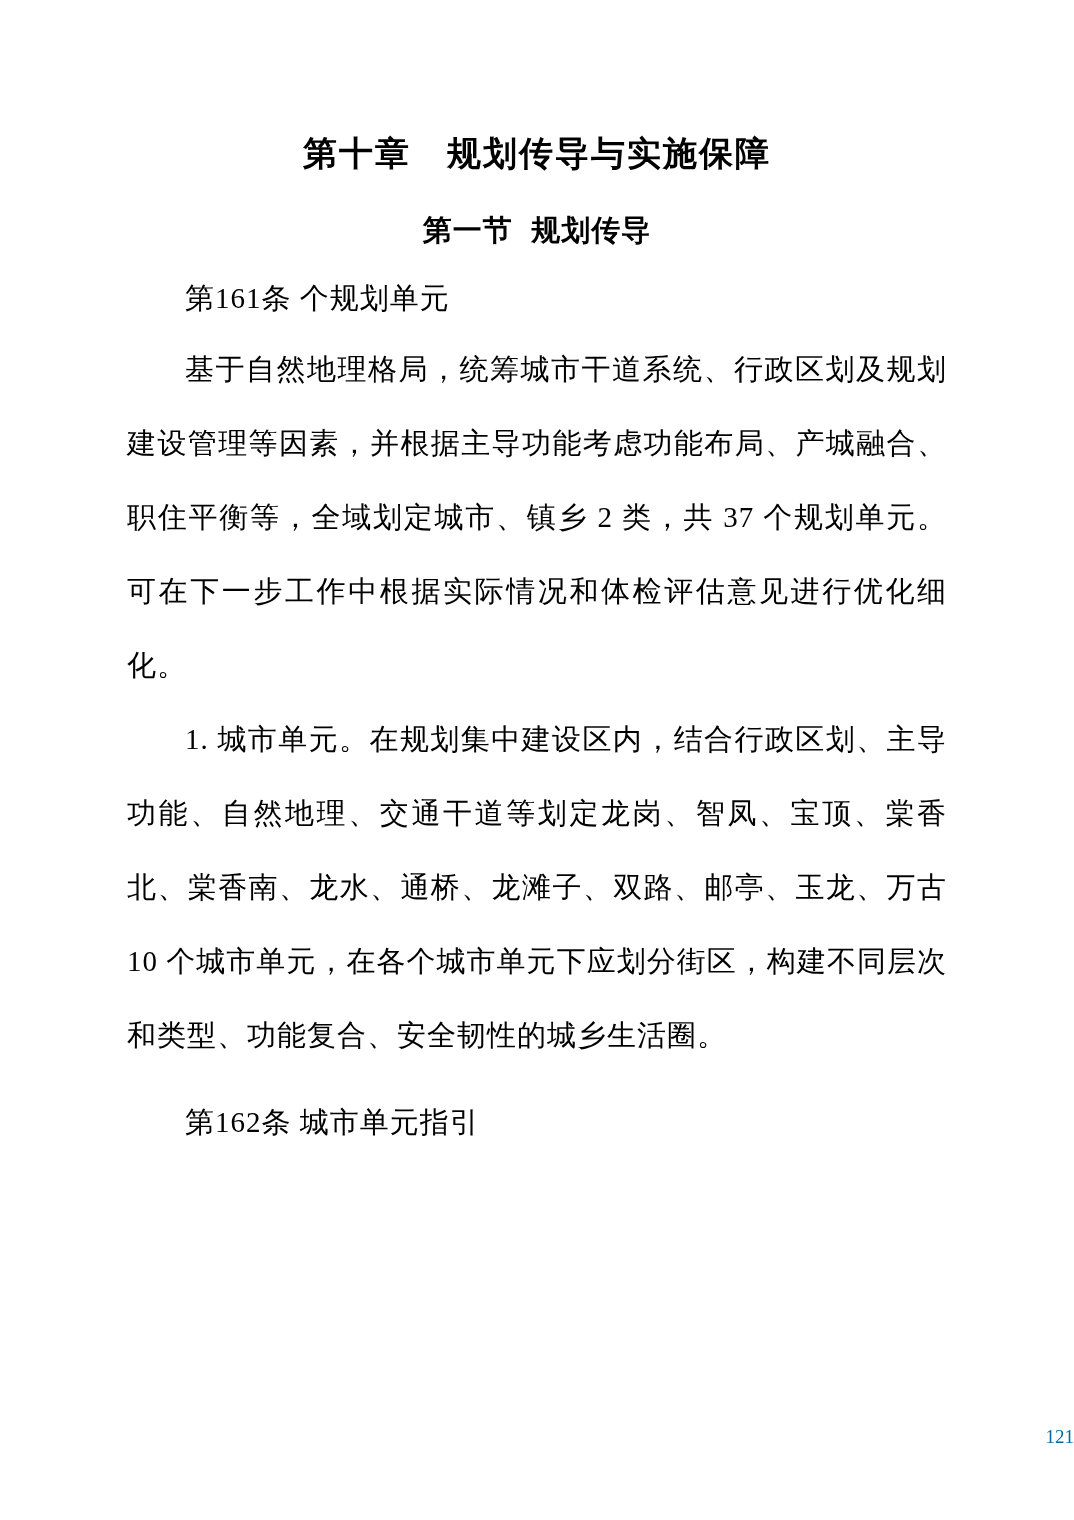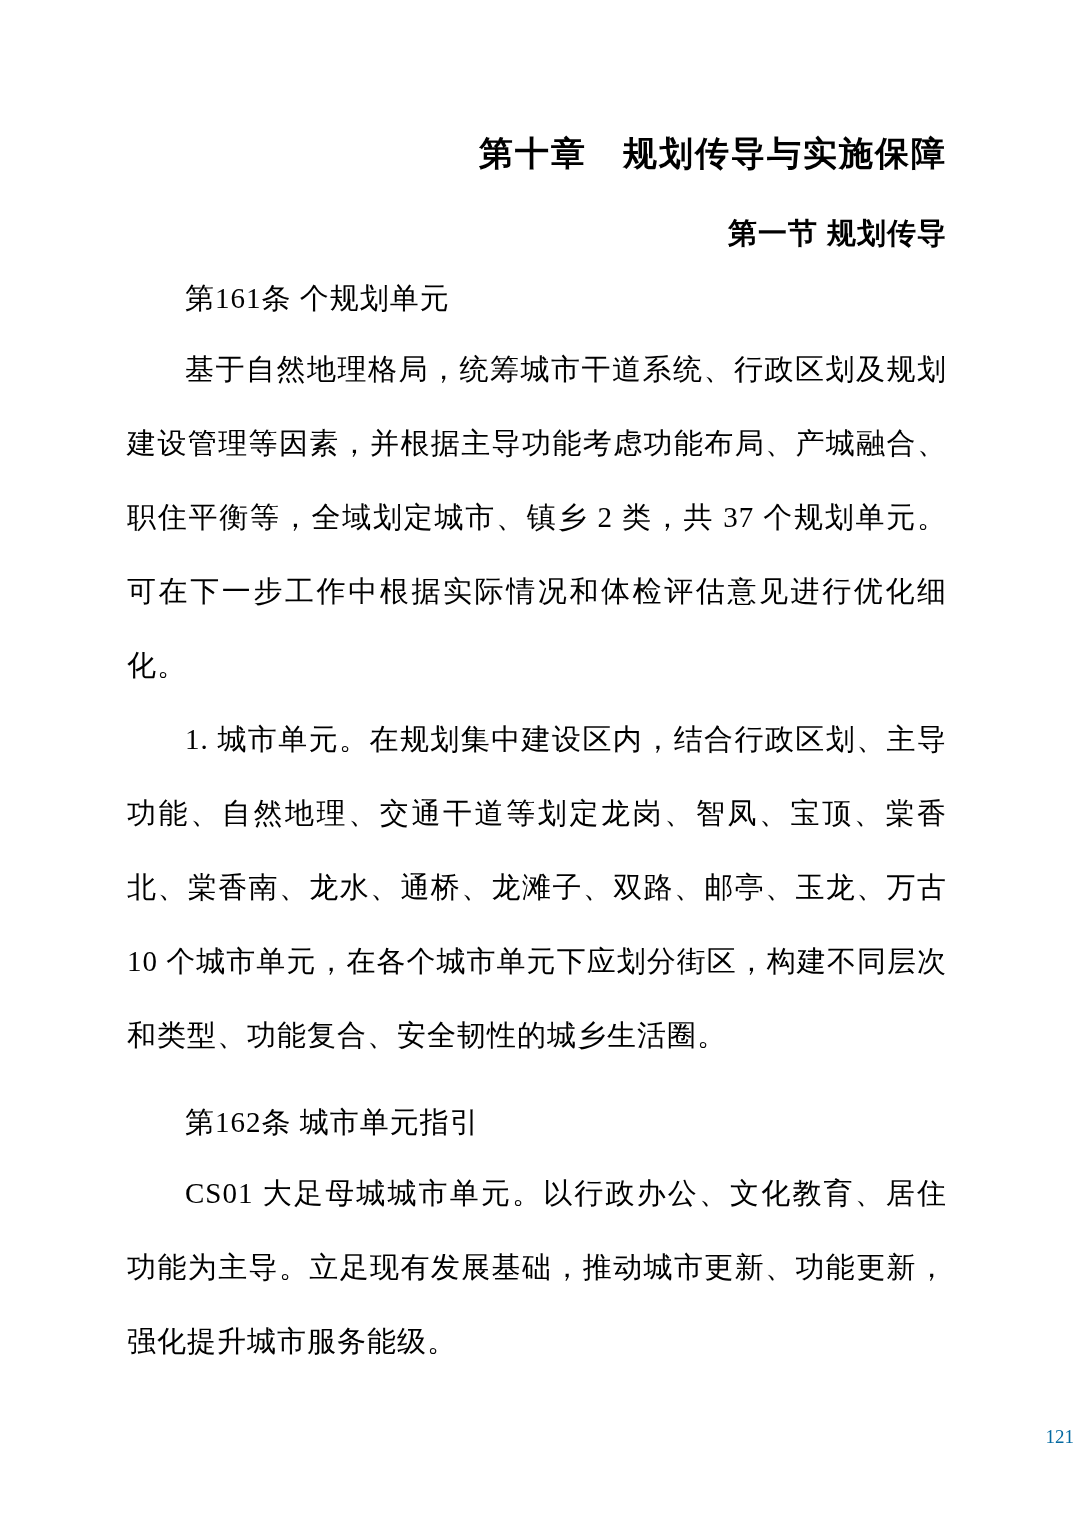--- a/index.html
+++ b/index.html
@@ -22,32 +22,32 @@
     left: 127px;
     top: 0;
     width: 820px;
     padding-top: 130px;
   }
   .chapter-title {
     margin: 0;
     font-size: 34px;
     line-height: 48px;
     font-weight: bold;
-    text-align: right;
+    text-align: center;
     letter-spacing: 2px;
     font-family: "Liberation Serif", "DejaVu Serif", serif;
   }
   .section-title {
     margin: 34px 0 12px 0;
     font-size: 29px;
     line-height: 42px;
     font-weight: bold;
-    text-align: right;
+    text-align: center;
     letter-spacing: 1px;
-    font-family: Liberation Sans, sans-serif;
+    font-family: Liberation Mono, monospace;
   }
   .article-heading {
     margin: 18px 0 8px 0;
     font-size: 29px;
     line-height: 52px;
     font-weight: normal;
     text-indent: 2em;
     letter-spacing: 1px;
   }
   .article-heading.second {
@@ -86,18 +86,17 @@
 
     <h3 class="article-heading">第161条 个规划单元</h3>
 
     <p class="body-par">基于自然地理格局，统筹城市干道系统、行政区划及规划建设管理等因素，并根据主导功能考虑功能布局、产城融合、职住平衡等，全域划定城市、镇乡 2 类，共 37 个规划单元。可在下一步工作中根据实际情况和体检评估意见进行优化细化。</p>
 
     <p class="body-par">1. 城市单元。在规划集中建设区内，结合行政区划、主导功能、自然地理、交通干道等划定龙岗、智凤、宝顶、棠香北、棠香南、龙水、通桥、龙滩子、双路、邮亭、玉龙、万古 10 个城市单元，在各个城市单元下应划分街区，构建不同层次和类型、功能复合、安全韧性的城乡生活圈。</p>
 
 
     <h3 class="article-heading second">第162条 城市单元指引</h3>
 
-    <p class="body-par">CS01 大足母城城市单元。以行政办公、文化教育、居住功能为主导。立足现有发展基础，推动城市更新、功能更新，强化提升城市服务能级。</p>
 
   </div>
 
   <div class="page-number">121</div>
 </div>
 
 </body></html>

